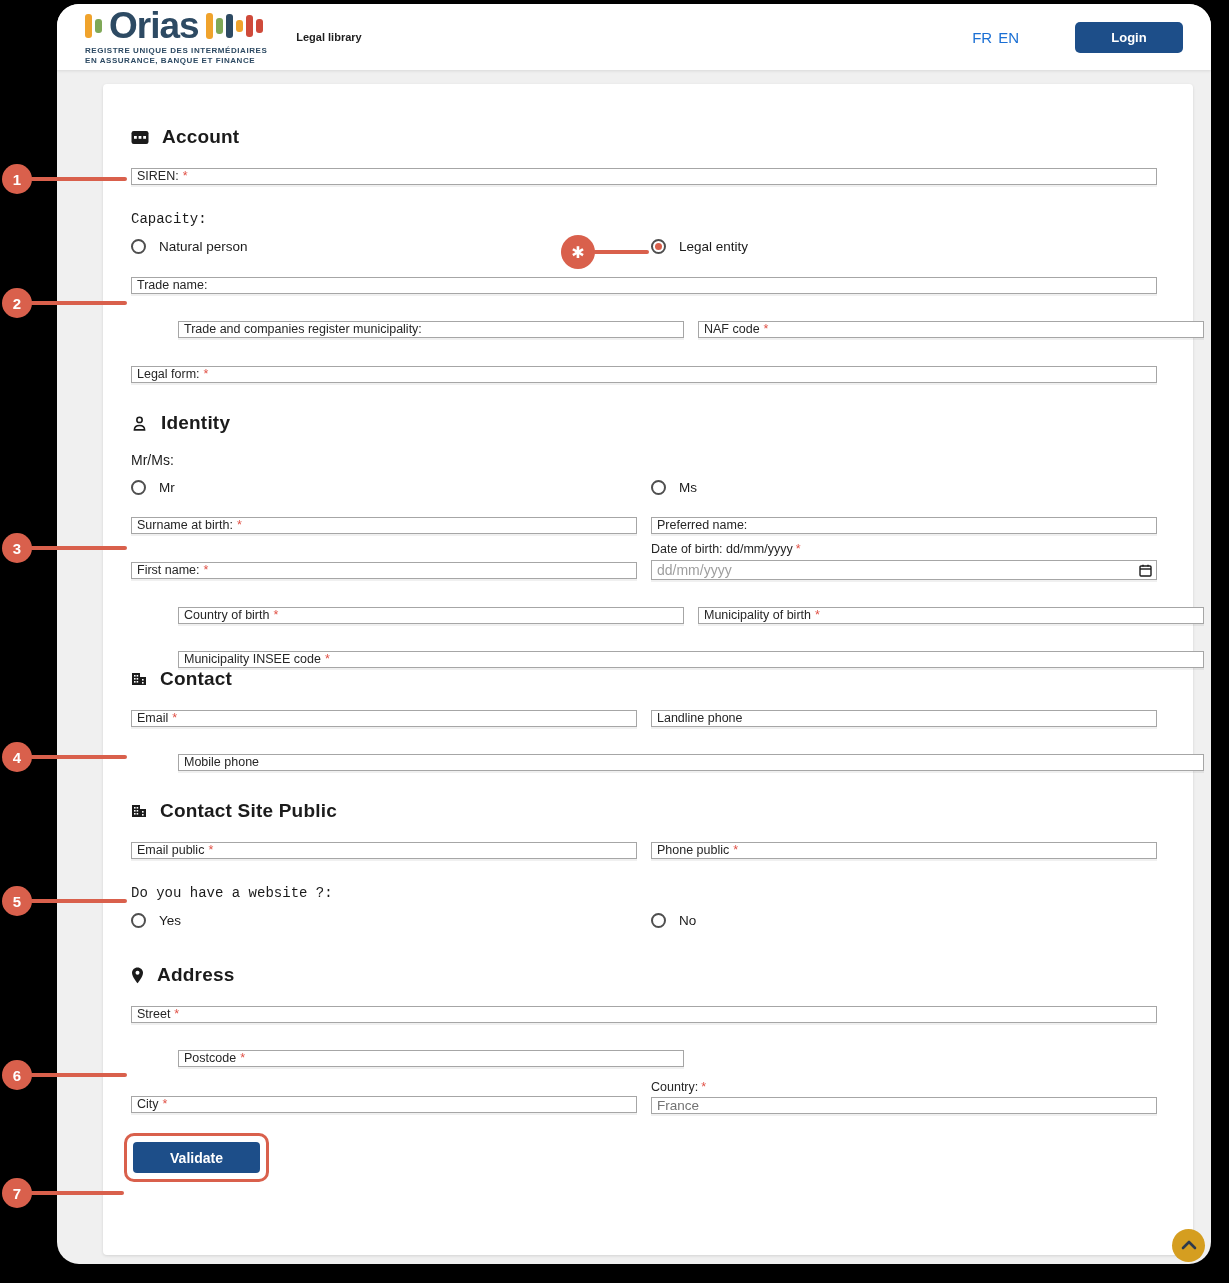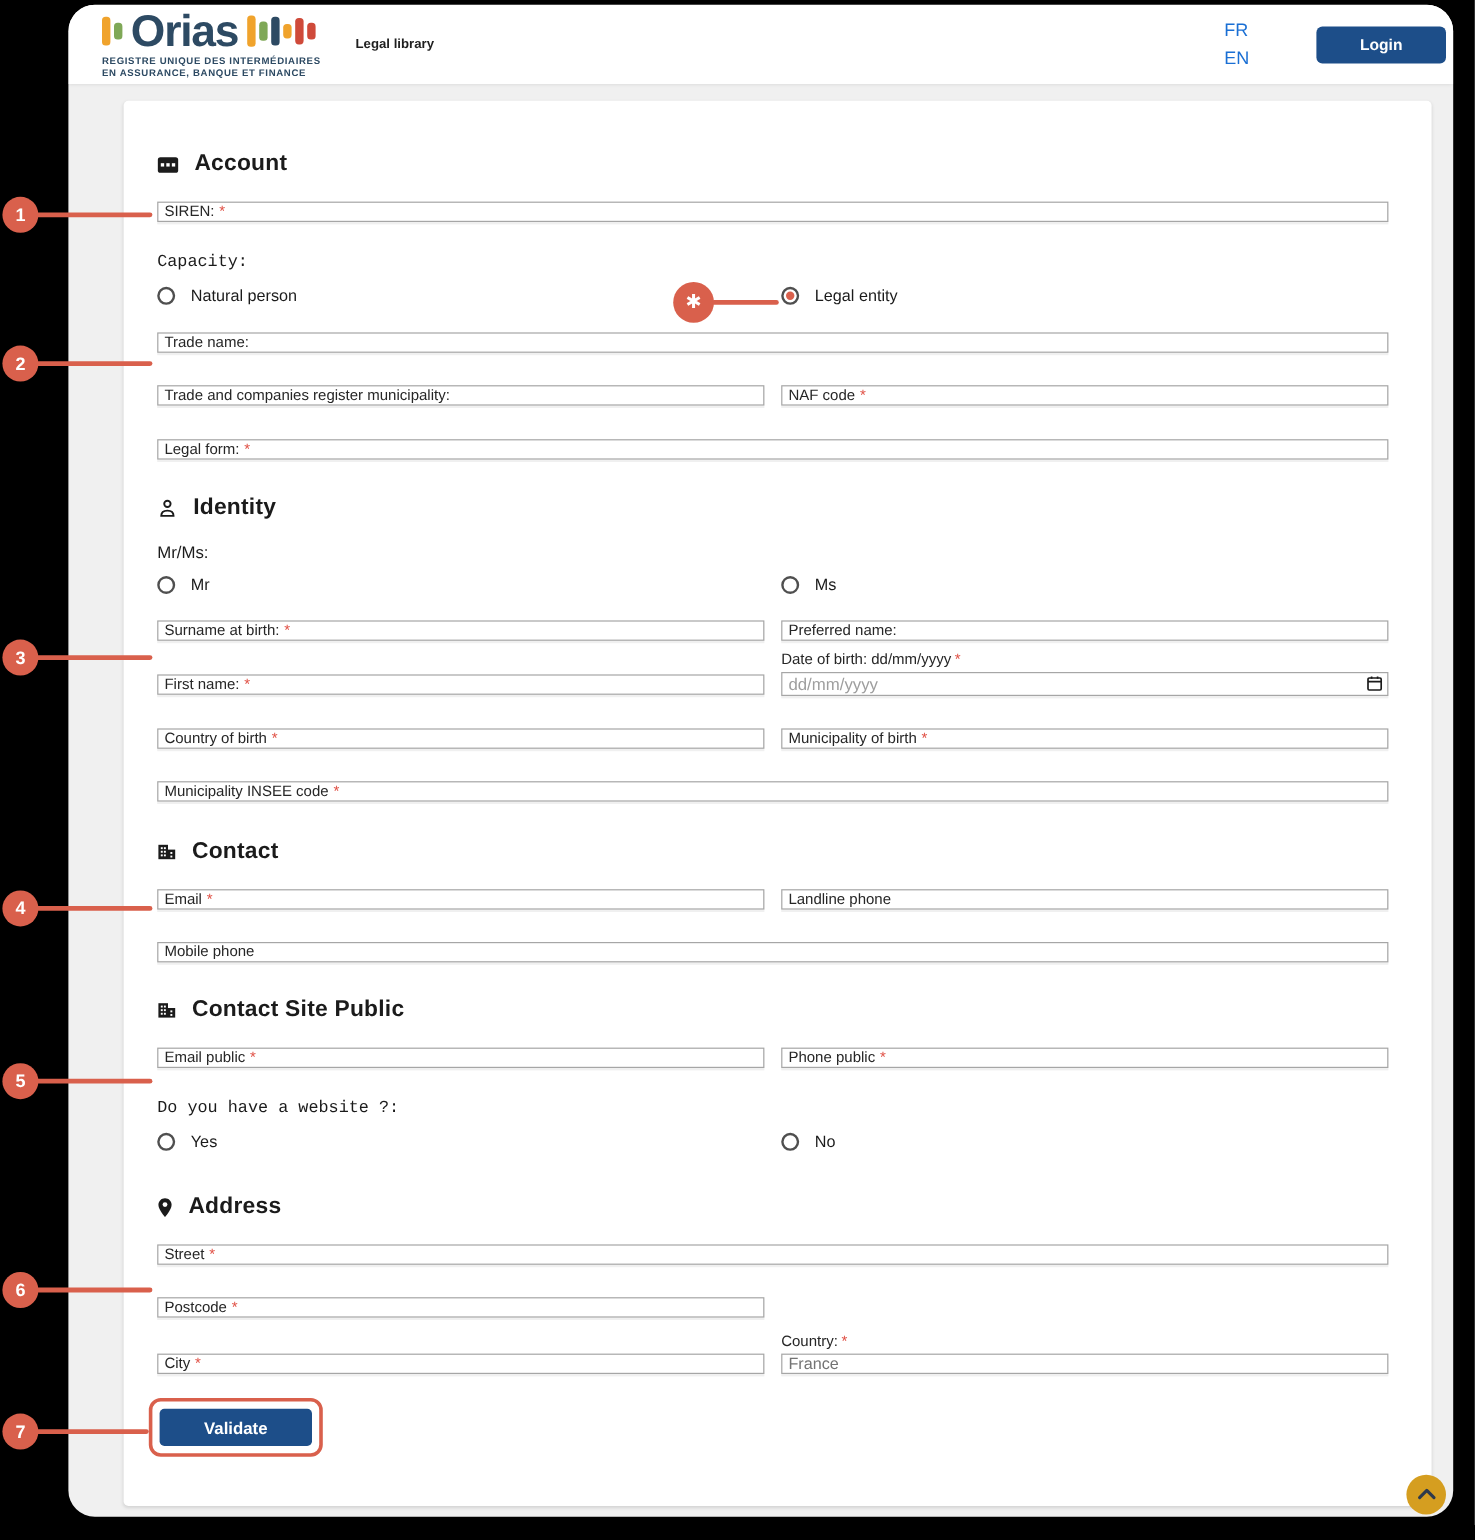--- a/index.html
+++ b/index.html
@@ -10,33 +10,33 @@
     position:relative;
     overflow:hidden;
   }
   
   .page {
     position:absolute; left:57px; top:4px; width:1154px; height:1260px;
     background:#f0f0f0; border-radius:22px; overflow:hidden; z-index:1;
   }
   .header {
     height:66px; background:#fff; display:flex; align-items:center;
-    padding:0 6px 0 28px; box-shadow:0 1px 3px rgba(0,0,0,.10);
+    padding:0 28px 0 28px; box-shadow:0 1px 3px rgba(0,0,0,.10);
     position:relative; z-index:2;
   }
   
   .logo { display:flex; flex-direction:column; cursor:pointer; }
   .logo-row { display:flex; align-items:center; gap:5px; }
   .bars { display:flex; align-items:center; gap:3px; }
   .bar { width:7px; border-radius:3px; }
   .logo-word { font-size:37px; font-weight:bold; color:#2d4a63; letter-spacing:-1px; line-height:34px; margin:0 2px; }
   .tagline { font-size:8px; font-weight:bold; color:#2d4a63; letter-spacing:.55px; line-height:10px; margin-top:3px; }
   .nav-title { font-size:11px; font-weight:bold; color:#1f1f1f; margin-left:29px; }
   .hdr-right { margin-left:auto; display:flex; align-items:center; }
-  .lang { color:#1a6fd4; font-size:15px; display:flex; gap:6px; margin-right:56px;flex-direction:column; }
+  .lang { color:#1a6fd4; font-size:15px; display:flex; gap:6px; margin-right:56px; }
   .lang span { cursor:pointer; }
   .login-btn {
     width:108px; height:31px; background:#1d4e89; color:#fff; border:none;
     border-radius:5px; font-size:13px; font-weight:bold; cursor:pointer;
     font-family:"Liberation Sans", sans-serif;
   }
   
   .card {
     width:1090px; min-height:1171px; background:#fff; margin:14px 18px 0 46px;
     border-radius:4px; box-shadow:0 1px 3px rgba(0,0,0,.12);
@@ -90,22 +90,22 @@
   }
   .validate-btn {
     width:127px; height:31px; background:#1d4e89; color:#fff; border:none;
     border-radius:4px; font-size:14px; font-weight:bold; cursor:pointer;
     font-family:"Liberation Sans", sans-serif;
   }
   
   .mt8{margin-top:8px;} .mt12{margin-top:12px;} .mt13{margin-top:13px;}
   .mt18{margin-top:18px;} .mt19{margin-top:19px;} .mt20{margin-top:20px;}
   .mt22{margin-top:22px;} .mt23{margin-top:23px;} .mt26{margin-top:26px;font-family:Liberation Mono, monospace;}
-  .mt27{margin-top:27px;} .mt28{margin-top:28px;} .mt29{margin-top:29px;}
-  .mt31{margin-top:31px;} .mt36{margin-top:36px;}
+  .mt27{margin-top:27px;margin-left:47px;} .mt28{margin-top:28px;} .mt29{margin-top:29px;}
+  .mt31{} .mt36{margin-top:36px;}
   .alend { align-items:end; }
   
   .nbadge {
     position:absolute; left:2px; width:30px; height:30px; border-radius:50%;
     background:#d9604c; color:#fff; font-size:15px; font-weight:bold;
     display:flex; align-items:center; justify-content:center; z-index:6;
   }
   .nline { position:absolute; left:30px; height:4px; border-radius:2px; background:#d9604c; z-index:6; }
   .ast-badge {
     position:absolute; left:561px; top:235px; width:34px; height:34px; border-radius:50%;

